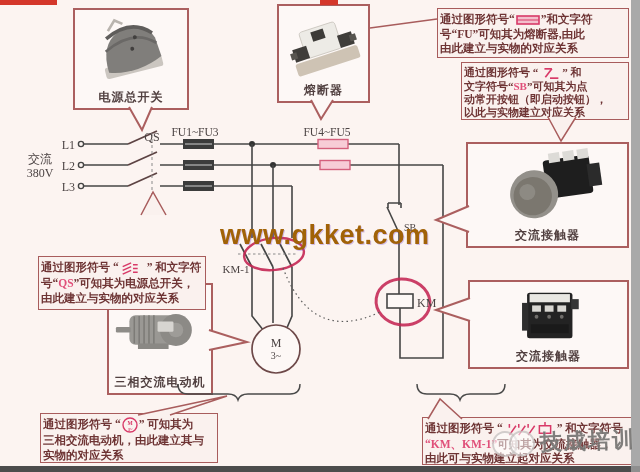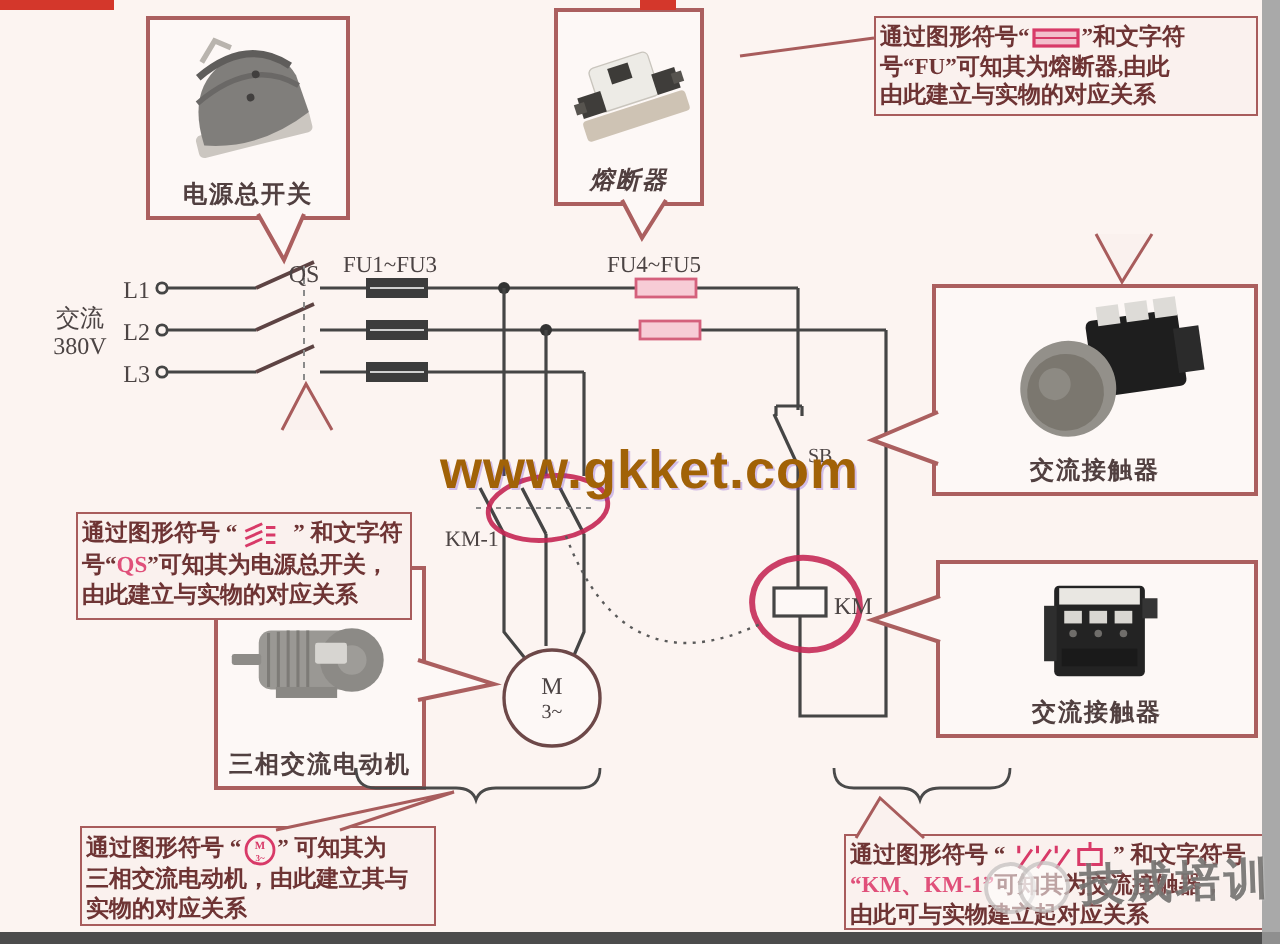--- a/index.html
+++ b/index.html
@@ -5,22 +5,22 @@
   html,body{margin:0;padding:0;background:#e9e9e9;}
   .stage{position:relative;width:640px;height:472px;background:#fcf4f1;overflow:hidden;
          font-family:"Liberation Sans","DejaVu Sans",sans-serif;}
   .stage *{box-sizing:border-box;}
 
   
   .pbox{position:absolute;border:2px solid #ab5f5f;background:#fdf8f6;}
   .pbox .photo{position:absolute;left:2px;top:2px;width:calc(100% - 4px);height:calc(100% - 22px);}
   .pbox .plabel{position:absolute;left:0;right:0;bottom:2px;text-align:center;
                 font-size:12px;font-weight:bold;color:#514040;letter-spacing:1px;}
-  .box-switch{left:73px;top:8px;width:102px;height:102px;}
-  .box-fuse{left:277px;top:4px;width:75px;height:99px;font-style:italic;}
+  .box-switch{left:73px;top:8px;width:116px;height:102px;}
+  .box-fuse{left:277px;top:4px;width:93px;height:99px;}
   .box-button{left:466px;top:142px;width:163px;height:106px;}
   .box-contactor{left:468px;top:280px;width:161px;height:89px;}
   .box-motor{left:107px;top:283px;width:106px;height:112px;}
 
   
   .nbox{position:absolute;border:1.5px solid #a85c5c;background:#faf1ee;color:#6e3434;
         font-weight:bold;padding:3px 2px;font-family:"Liberation Serif","DejaVu Serif",serif;}
   .nbox .nline{white-space:nowrap;}
   .nbox .code{color:#e0507a;}
   .nbox svg{vertical-align:middle;margin:0 1px;}
@@ -127,20 +127,30 @@
 
   <div class="nbox note-fu">
     <div class="nline"><span>通过图形符号“</span><svg width="24" height="10" viewBox="0 0 24 10">
           <rect x="1" y="1" width="22" height="8" fill="#f3bfcc" stroke="#d83a68" stroke-width="1.6"></rect>
           <line x1="1" y1="5" x2="23" y2="5" stroke="#d83a68" stroke-width="1"></line>
         </svg><span>”和文字符</span></div>
     <div class="nline">号“FU”可知其为熔断器,由此</div>
     <div class="nline">由此建立与实物的对应关系</div>
   </div>
 
+  <div class="nbox note-sb">
+    <div class="nline"><span>通过图形符号 “</span><svg width="22" height="13" viewBox="0 0 22 14" fill="none" stroke="#d83a68" stroke-width="1.8">
+          <path d="M5 2 H13"></path>
+          <path d="M13 2 L6 11"></path>
+          <path d="M11 12 H20"></path>
+        </svg><span>” 和</span></div>
+    <div class="nline"><span>文字符号“</span><span class="code">SB</span><span>”可知其为点</span></div>
+    <div class="nline">动常开按钮（即启动按钮），</div>
+    <div class="nline">以此与实物建立对应关系</div>
+  </div>
 
   <div class="nbox note-qs">
     <div class="nline"><span>通过图形符号 “</span><svg width="26" height="15" viewBox="0 0 26 16" stroke="#d83a68" fill="none" stroke-width="1.6">
           <path d="M2 6 L11 2"></path>
           <path d="M2 10 L11 6"></path>
           <path d="M2 14 L11 10"></path>
           <path d="M13 4 H18 M13 8 H18 M13 12 H18"></path>
         </svg><span>” 和文字符</span></div>
     <div class="nline"><span>号“</span><span class="code">QS</span><span>”可知其为电源总开关，</span></div>
     <div class="nline">由此建立与实物的对应关系</div>

